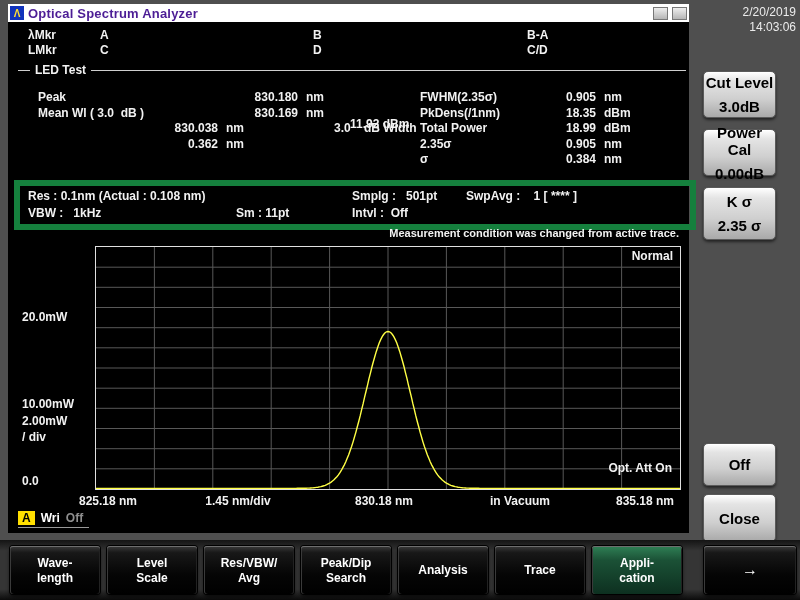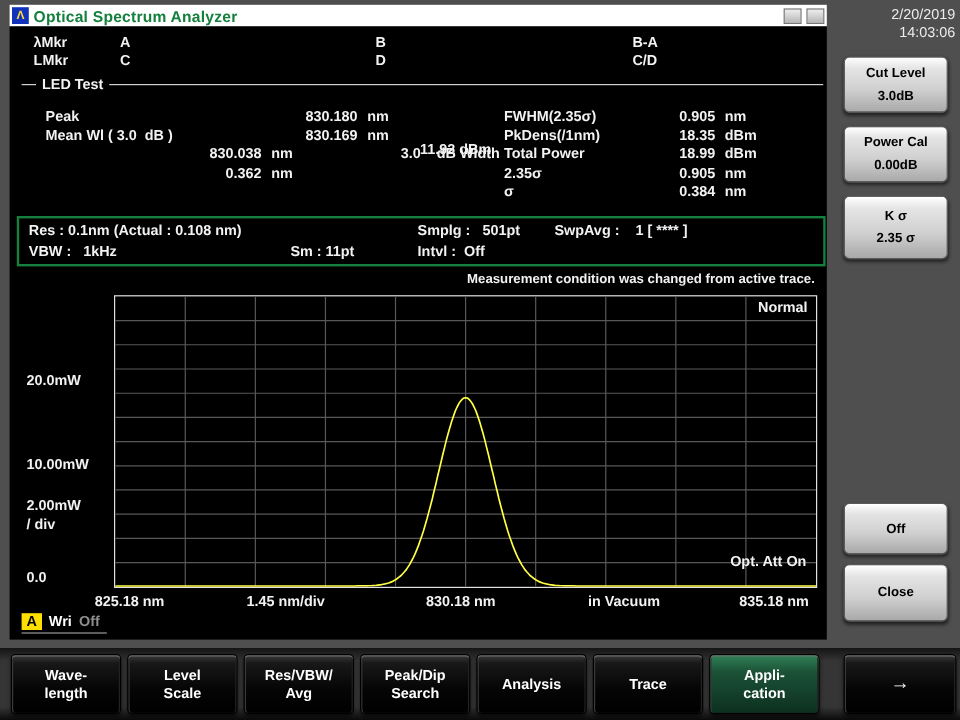--- a/index.html
+++ b/index.html
@@ -3,61 +3,61 @@
 <meta charset="utf-8">
 <style>
   html,body{margin:0;padding:0;background:#333;}
   .screen{position:relative;width:800px;height:600px;background:#4f4f4f;overflow:hidden;
           font-family:"Liberation Sans",sans-serif;}
   
   .titlebar{position:absolute;left:8px;top:4px;width:681px;height:18px;background:#ffffff;
             display:flex;align-items:center;gap:4px;padding:0 2px;box-sizing:border-box;}
   .app-icon{width:14px;height:14px;background:#1133bb;color:#ffdd33;font-size:10px;font-weight:bold;
             display:flex;align-items:center;justify-content:center;}
-  .title-text{flex:1;color:#15803d;font-weight:bold;font-size:13px;letter-spacing:.2px;}
+  .title-text{flex:1;color:#4c1d95;font-weight:bold;font-size:13px;letter-spacing:.2px;}
   .win-btn{width:15px;height:13px;background:linear-gradient(180deg,#eeeeee,#b5b5b5);border:1px solid #777;box-sizing:border-box;}
   .clock{position:absolute;right:4px;top:5px;width:104px;color:#ececec;font-size:12px;text-align:right;line-height:15px;}
   
   .panel{position:absolute;left:8px;top:22px;width:681px;height:511px;background:#000;
          color:#f2f2f2;font-weight:bold;font-size:12px;}
   .mk{position:absolute;white-space:pre;}
   .mk.r1{top:6px;} .mk.r2{top:21px;}
   .mk.c0{left:20px;} .mk.c1{left:92px;} .mk.c2{left:305px;} .mk.c3{left:519px;}
   .section-line{position:absolute;left:10px;top:48px;width:668px;border-top:1px solid #cfcfcf;}
   .section-legend{position:absolute;left:22px;top:41px;background:#000;padding:0 5px;}
   .meas-left{position:absolute;left:30px;top:68px;display:grid;
              grid-template-columns:180px 80px 36px auto;grid-auto-rows:15.5px;}
   .meas-right{position:absolute;left:412px;top:68px;display:grid;
               grid-template-columns:130px 46px 44px;grid-auto-rows:15.5px;}
   .ml{white-space:pre;} .mv{text-align:right;} .mu{padding-left:8px;} .m2{padding-left:16px;white-space:pre;margin-top:27px;}
-  .settings{position:absolute;left:6px;top:158px;width:670px;height:38px;border:2px solid #15803d;}
+  .settings{position:absolute;left:6px;top:158px;width:670px;height:38px;border:6px solid #15803d;}
   .settings span{position:absolute;white-space:pre;}
   .set-r1{top:3px;} .set-r2{top:20px;}
-  .set-c0{left:8px;} .set-c1{left:216px;margin-left:10px;} .set-c2{left:332px;} .set-c3{left:446px;}
+  .set-c0{left:8px;} .set-c1{left:216px;} .set-c2{left:332px;} .set-c3{left:446px;}
   .warning{position:absolute;right:10px;top:205px;font-size:11px;}
   
   .chart{position:absolute;left:87px;top:224px;width:586px;height:244px;border:1px solid #e0e0e0;box-sizing:border-box;}
   .chart svg{display:block;}
   .chart-mode{position:absolute;top:2px;right:7px;}
   .chart-att{position:absolute;bottom:14px;right:8px;}
   .yl{position:absolute;left:14px;}
-  #yl20{top:257px;margin-top:31px;} #yl10{top:358px;} #ylscale{top:392px;} #ylscale2{top:408px;} #yl0{top:452px;}
+  #yl20{top:257px;margin-top:31px;} #yl10{top:375px;} #ylscale{top:392px;} #ylscale2{top:408px;} #yl0{top:452px;}
   .xl{position:absolute;top:472px;width:100px;text-align:center;}
   #xl1{left:50px;} #xl2{left:180px;} #xl3{left:326px;} #xl4{left:462px;} #xl5{left:587px;}
   .trace-status{position:absolute;left:10px;top:489px;display:flex;align-items:center;gap:6px;
                 border-bottom:1px solid #999;padding:0 6px 2px 0;}
   .trace-a{background:#ffdf00;color:#000;padding:0 4px;}
   .trace-wri{color:#ffffff;}
   .trace-off{color:#8f8f8f;}
   
-  .softkey{position:absolute;left:703px;width:87px;border-radius:5px;box-sizing:border-box;
+  .softkey{position:absolute;left:703px;width:73px;border-radius:5px;box-sizing:border-box;
            background:linear-gradient(180deg,#ffffff 0%,#e4e4e4 20%,#cfcfcf 60%,#a9a9a9 100%);
            border:1px solid #5a5a5a;box-shadow:0 2px 3px rgba(0,0,0,.55),inset 0 1px 0 #fff;
-           color:#000;font-weight:bold;font-size:11px;text-align:center;
-           display:flex;flex-direction:column;align-items:center;justify-content:center;gap:7px;cursor:pointer;}
+           color:#000;font-weight:bold;font-size:15px;text-align:center;
+           display:flex;flex-direction:column;align-items:center;justify-content:center;gap:7px;cursor:pointer;margin-top:24px;}
   #sk-cut{top:47px;height:47px;} #sk-power{top:105px;height:47px;} #sk-ksigma{top:163px;height:53px;}
   #sk-off{top:419px;height:43px;} #sk-close{top:470px;height:48px;}
   
   .fkey-strip{position:absolute;left:0;top:540px;width:800px;height:60px;
               background:linear-gradient(180deg,#141414,#353535 18%,#353535 82%,#0b0b0b);}
   .fkey{position:absolute;top:6px;height:48px;width:90px;border-radius:3px;cursor:pointer;
         background:linear-gradient(180deg,#3a3a3a 0%,#181818 14%,#050505 60%,#000 100%);
         box-shadow:0 0 0 1px #000,inset 0 1px 0 #6e6e6e,inset 1px 0 0 #3a3a3a,inset -1px 0 0 #222,0 3px 4px rgba(0,0,0,.7);
         color:#fff;font-weight:bold;font-size:12px;text-align:center;
         display:flex;flex-direction:column;align-items:center;justify-content:center;gap:1px;}

